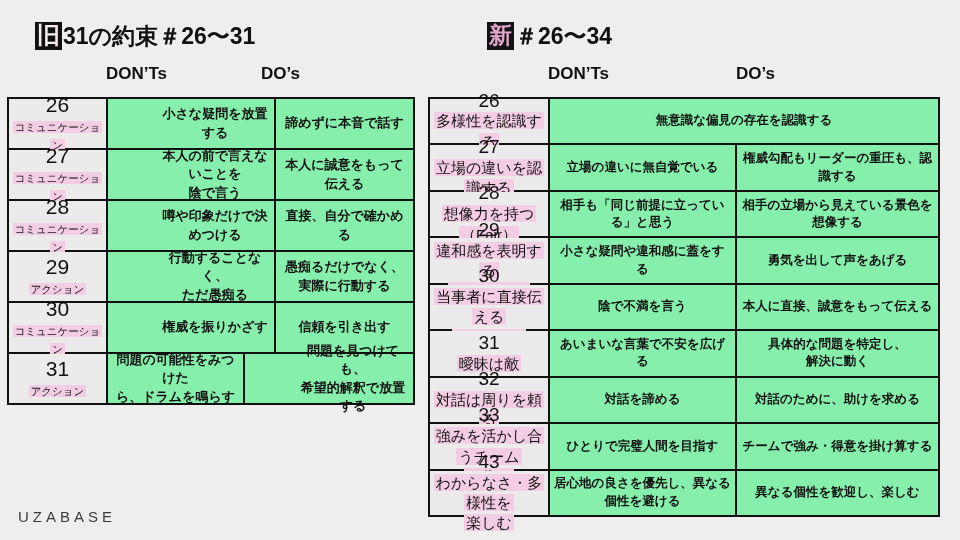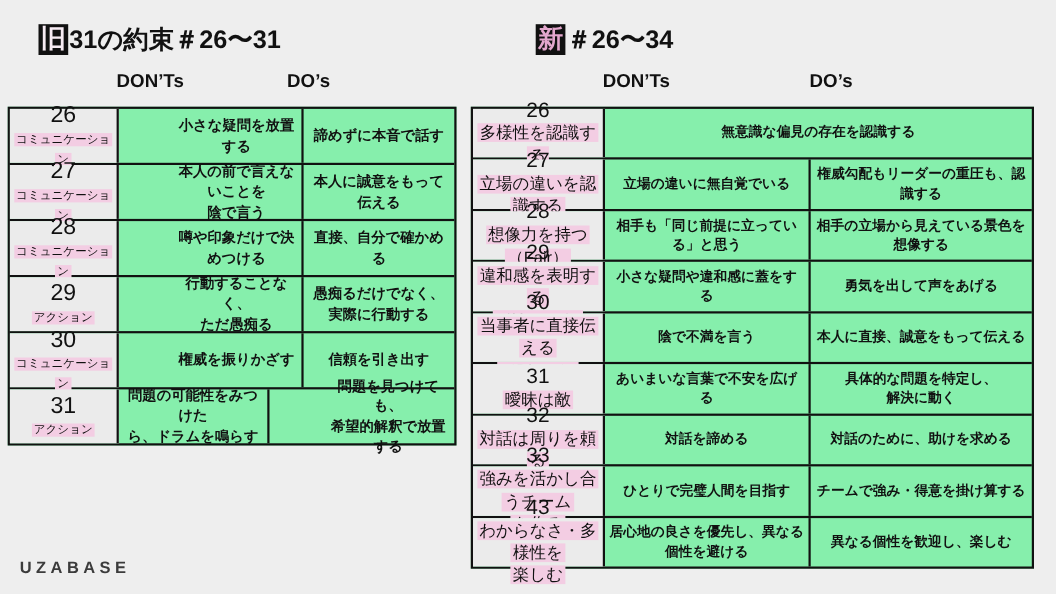--- a/index.html
+++ b/index.html
@@ -47,21 +47,21 @@
   .num{font-size:21px;line-height:1.05;font-weight:500;}
   .t-right .num{font-size:19px;}
   .cat{margin-top:1px;text-align:center;}
   .hl{background:#f3cde3;font-size:10.5px;line-height:1.35;padding:0 2px;white-space:pre-line;
       -webkit-box-decoration-break:clone;box-decoration-break:clone;}
   .t-right .hl{font-size:15px;}
   .txt{font-size:13px;font-weight:600;line-height:1.4;white-space:pre-line;padding:2px 4px;}
   .t-right .txt{font-size:12.5px;}
 
   
-  .logo{position:absolute;left:18px;top:508px;font-size:15px;font-weight:bold;letter-spacing:4px;color:#3b3b3b;}
+  .logo{position:absolute;left:18px;top:508px;font-size:15px;font-weight:normal;letter-spacing:4px;color:#3b3b3b;}
 </style>
 </head>
 <body>
 
 <div class="slide">
 
   <div class="title title-left">
     <span class="badge badge-old">旧</span>
     <span>31の約束</span>
     <span class="title-range">＃26〜31</span>

